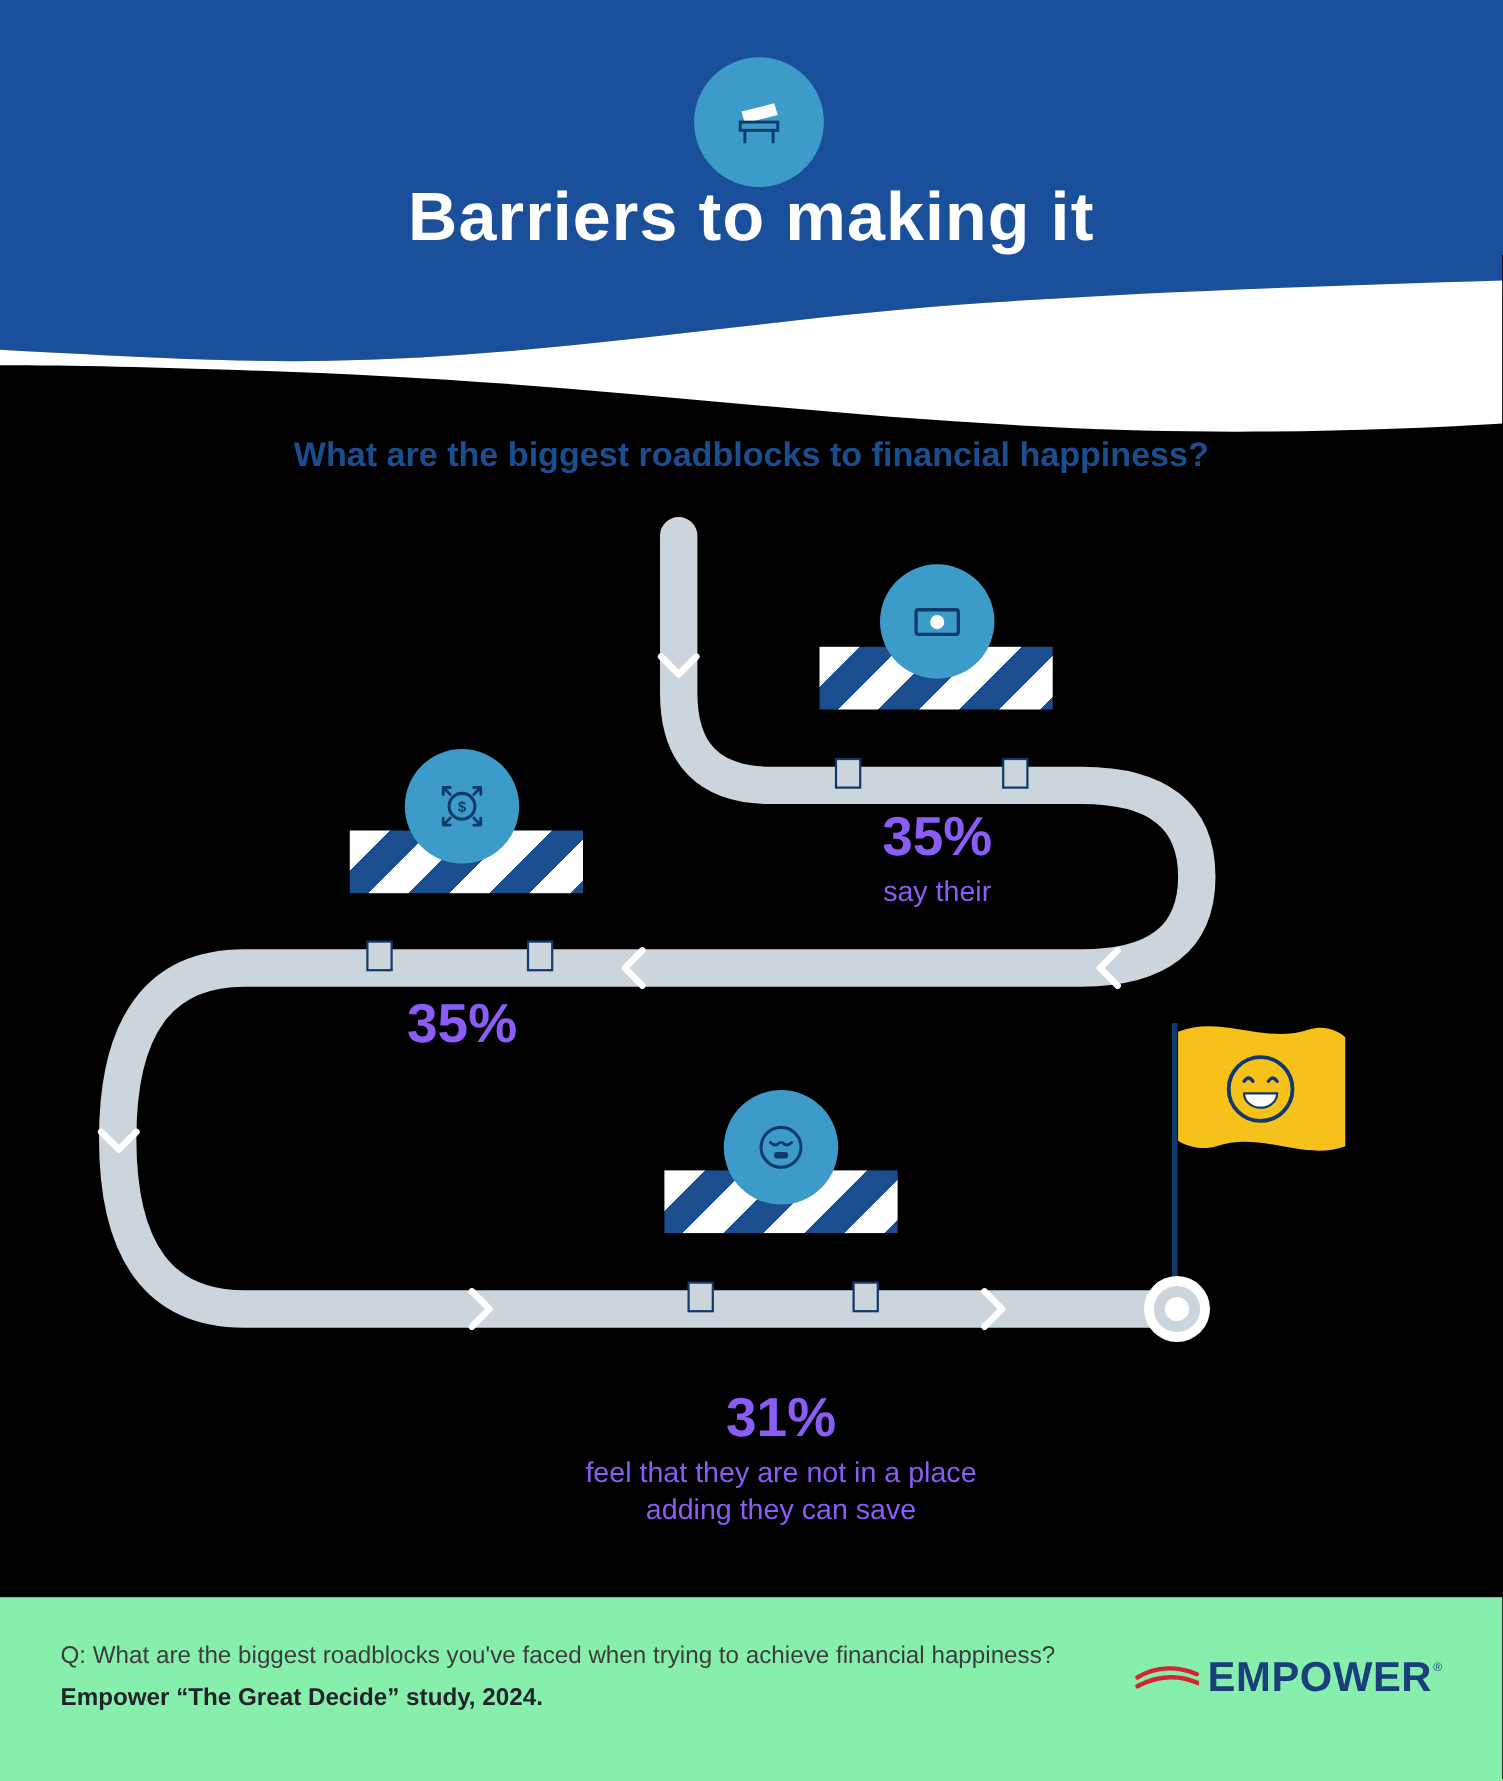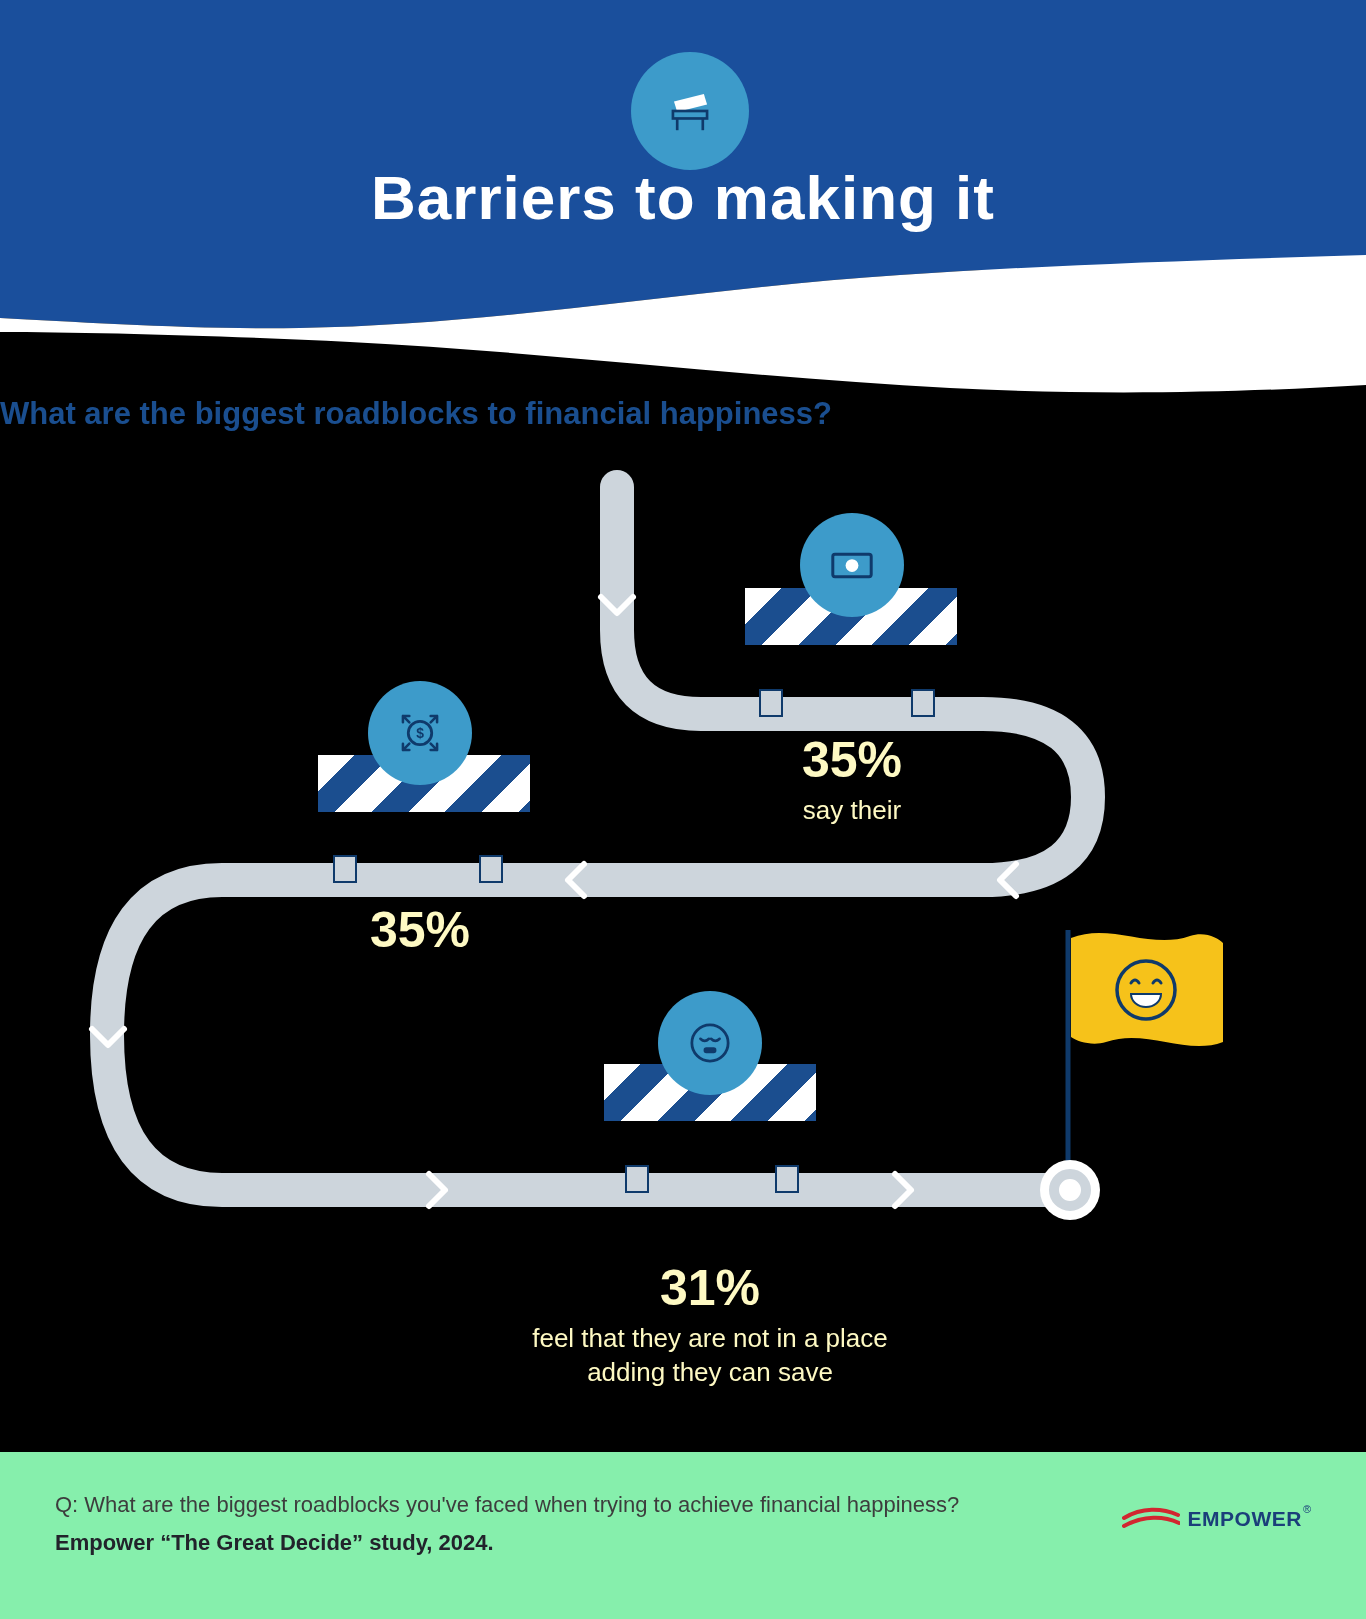--- a/index.html
+++ b/index.html
@@ -13,50 +13,50 @@
   .header-icon{
     position:absolute;top:52px;left:631px;width:118px;height:118px;border-radius:50%;
     background:#3d9bca;display:flex;align-items:center;justify-content:center;
   }
   .page-title{
     position:absolute;top:162px;left:0;width:1366px;text-align:center;
     color:#ffffff;font-size:62px;font-weight:bold;letter-spacing:1px;
   }
   
   .subtitle{
-    position:absolute;top:396px;left:0;width:1366px;
+    position:absolute;top:396px;left:0;width:1366px;text-align:center;
     color:#1a4e8f;font-size:31px;font-weight:bold;
   }
   
   .road-layer{position:absolute;top:0;left:0;width:1366px;height:1619px;pointer-events:none;}
   
   .barrier{
     position:absolute;height:57px;width:212px;
     background:repeating-linear-gradient(135deg,#ffffff 0 26px,#1b4e8f 26px 52px);
   }
   .icon-circle{
     position:absolute;width:104px;height:104px;border-radius:50%;background:#3d9bca;
     display:flex;align-items:center;justify-content:center;
   }
   
-  .stat{position:absolute;text-align:center;color:#fef9c3;}
+  .stat{position:absolute;text-align:center;color:#8b5cf6;}
   .stat .pct{font-size:50px;font-weight:bold;line-height:1.1;}
   .stat .lbl{font-size:26px;line-height:1.3;margin-top:6px;}
   
   .footer{
     position:absolute;top:1452px;left:0;width:1366px;height:167px;background:#86efac;
   }
   .footer .question{
     position:absolute;top:40px;left:55px;font-size:22px;color:#3d3d3d;
   }
   .footer .source{
     position:absolute;top:78px;left:55px;font-size:22px;font-weight:bold;color:#22232b;
   }
   .logo{position:absolute;top:52px;right:55px;display:flex;align-items:center;}
-  .logo .brand{color:#1b3f7a;font-size:21px;font-weight:bold;letter-spacing:0.5px;}
+  .logo .brand{color:#1b3f7a;font-size:38px;font-weight:bold;letter-spacing:0.5px;}
   .logo .reg{color:#1b3f7a;font-size:11px;vertical-align:super;margin-left:1px;position:relative;top:-10px;}
   .logo svg{margin-right:8px;}
 </style>
 </head>
 <body>
 
 <div class="page">
 
   <div class="header"></div>
   <svg class="wave" viewBox="0 0 1366 170" preserveAspectRatio="none">

